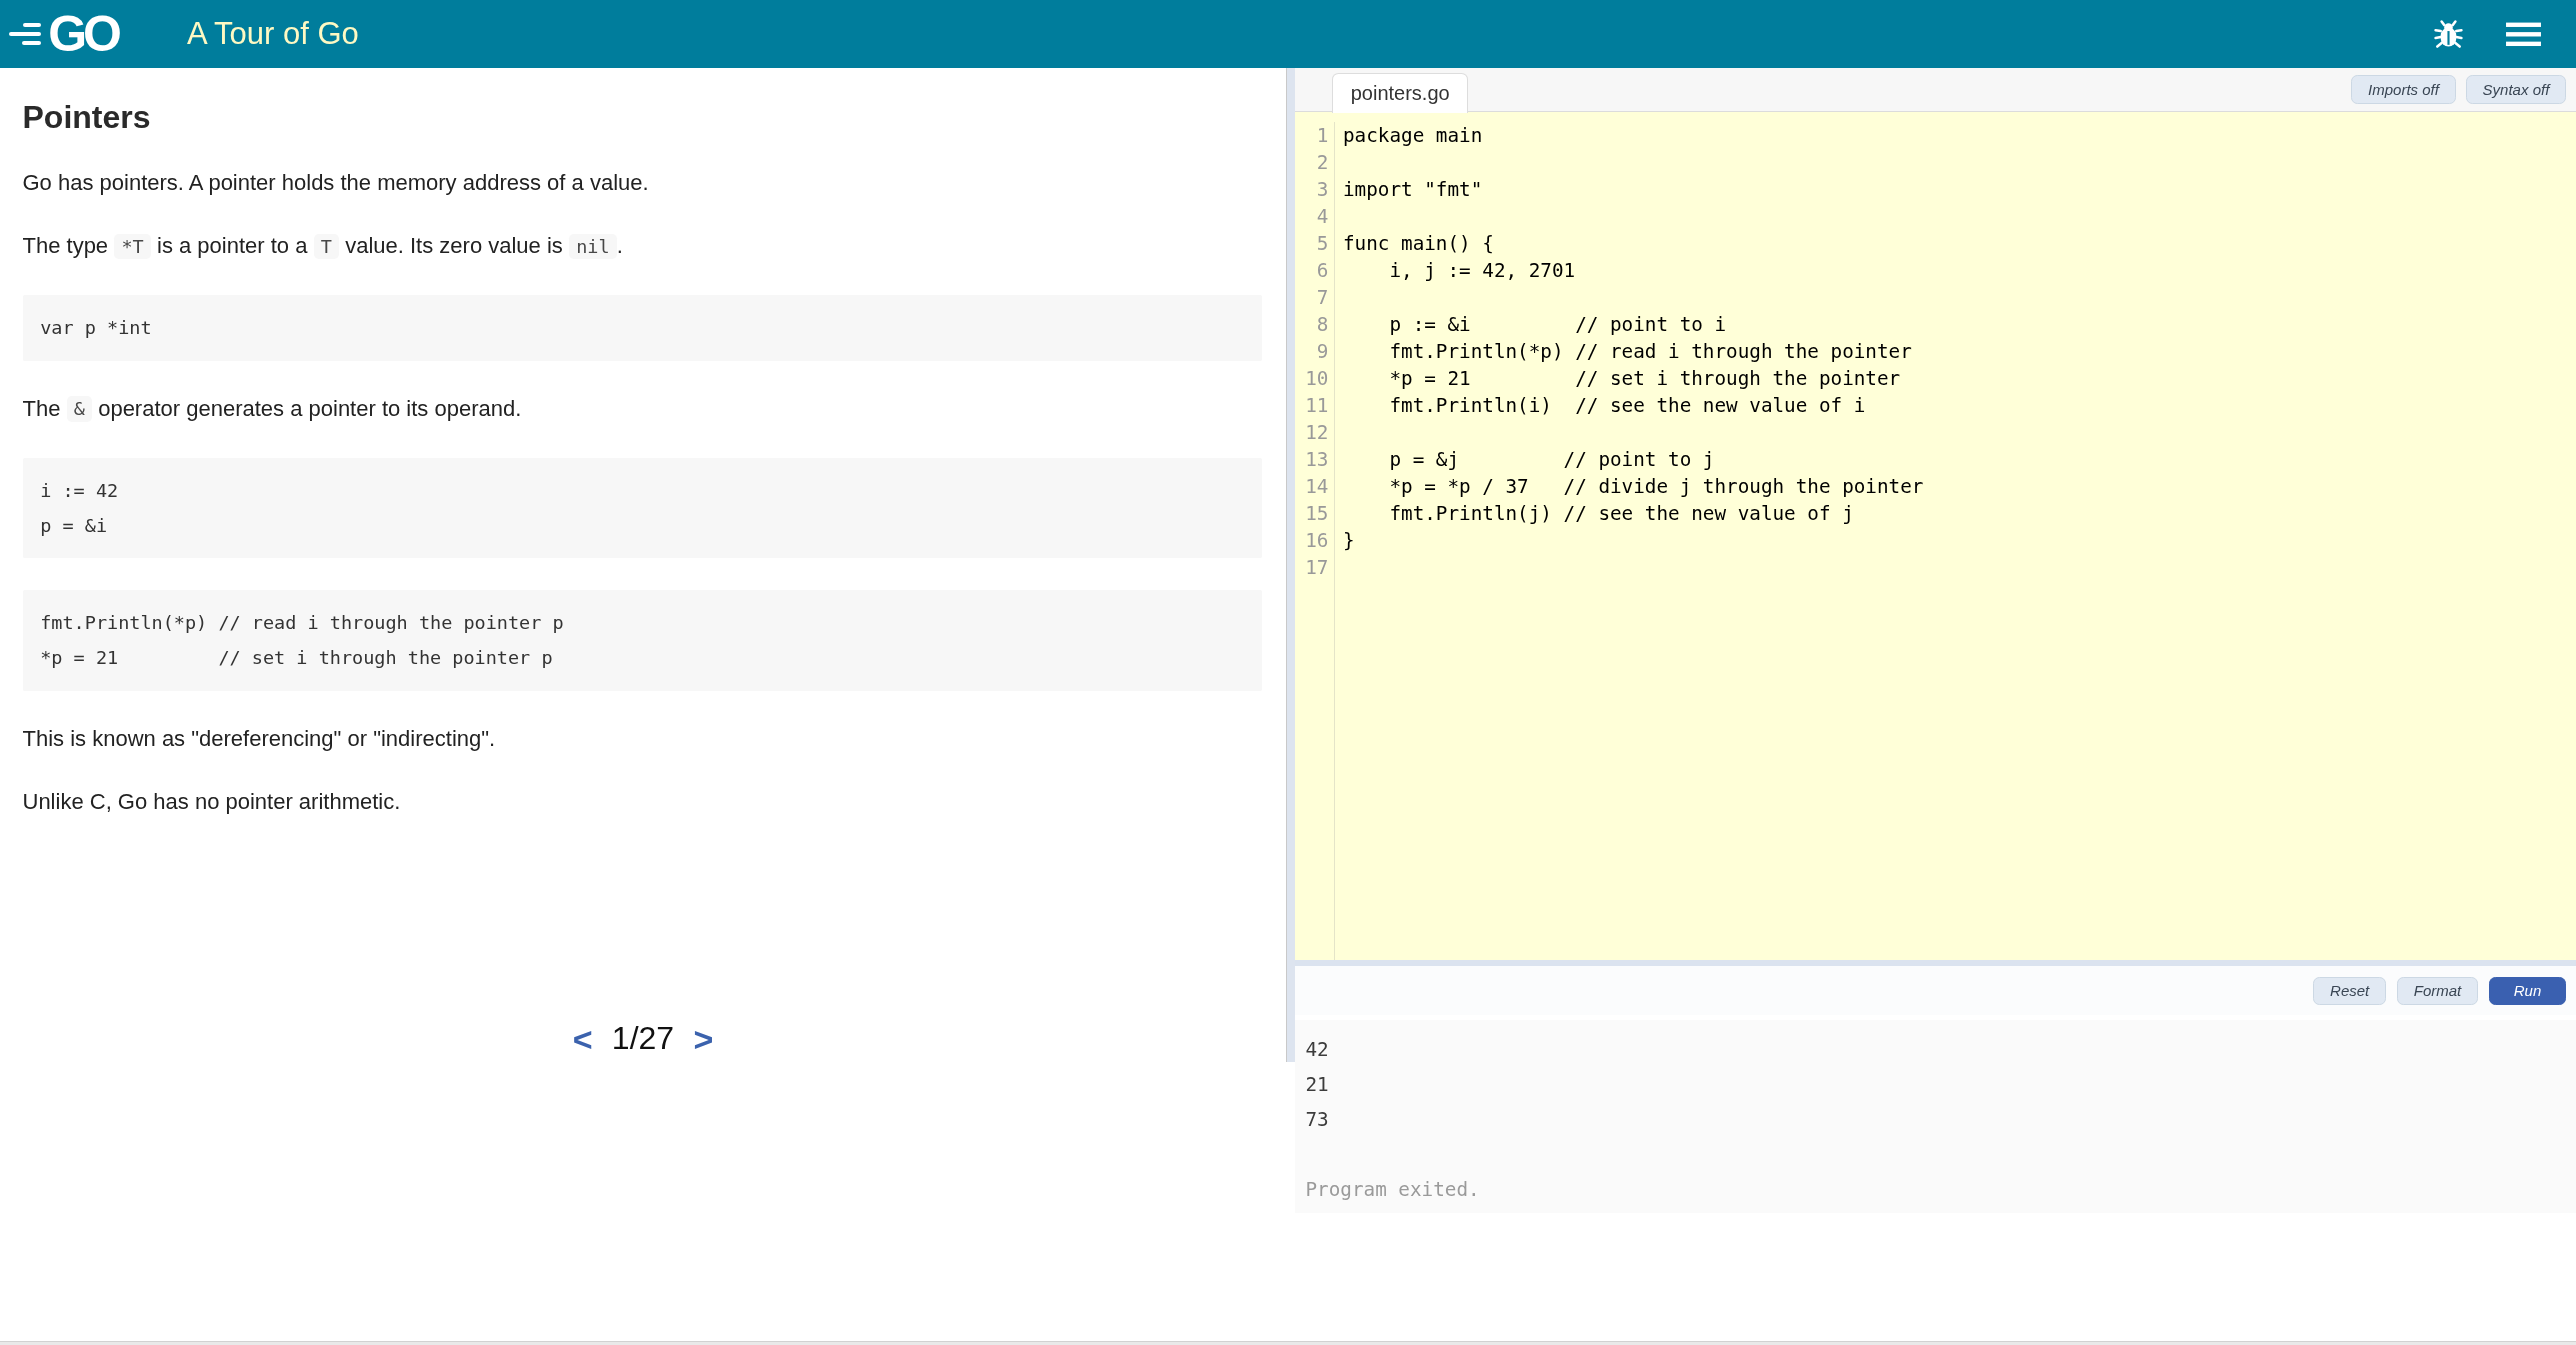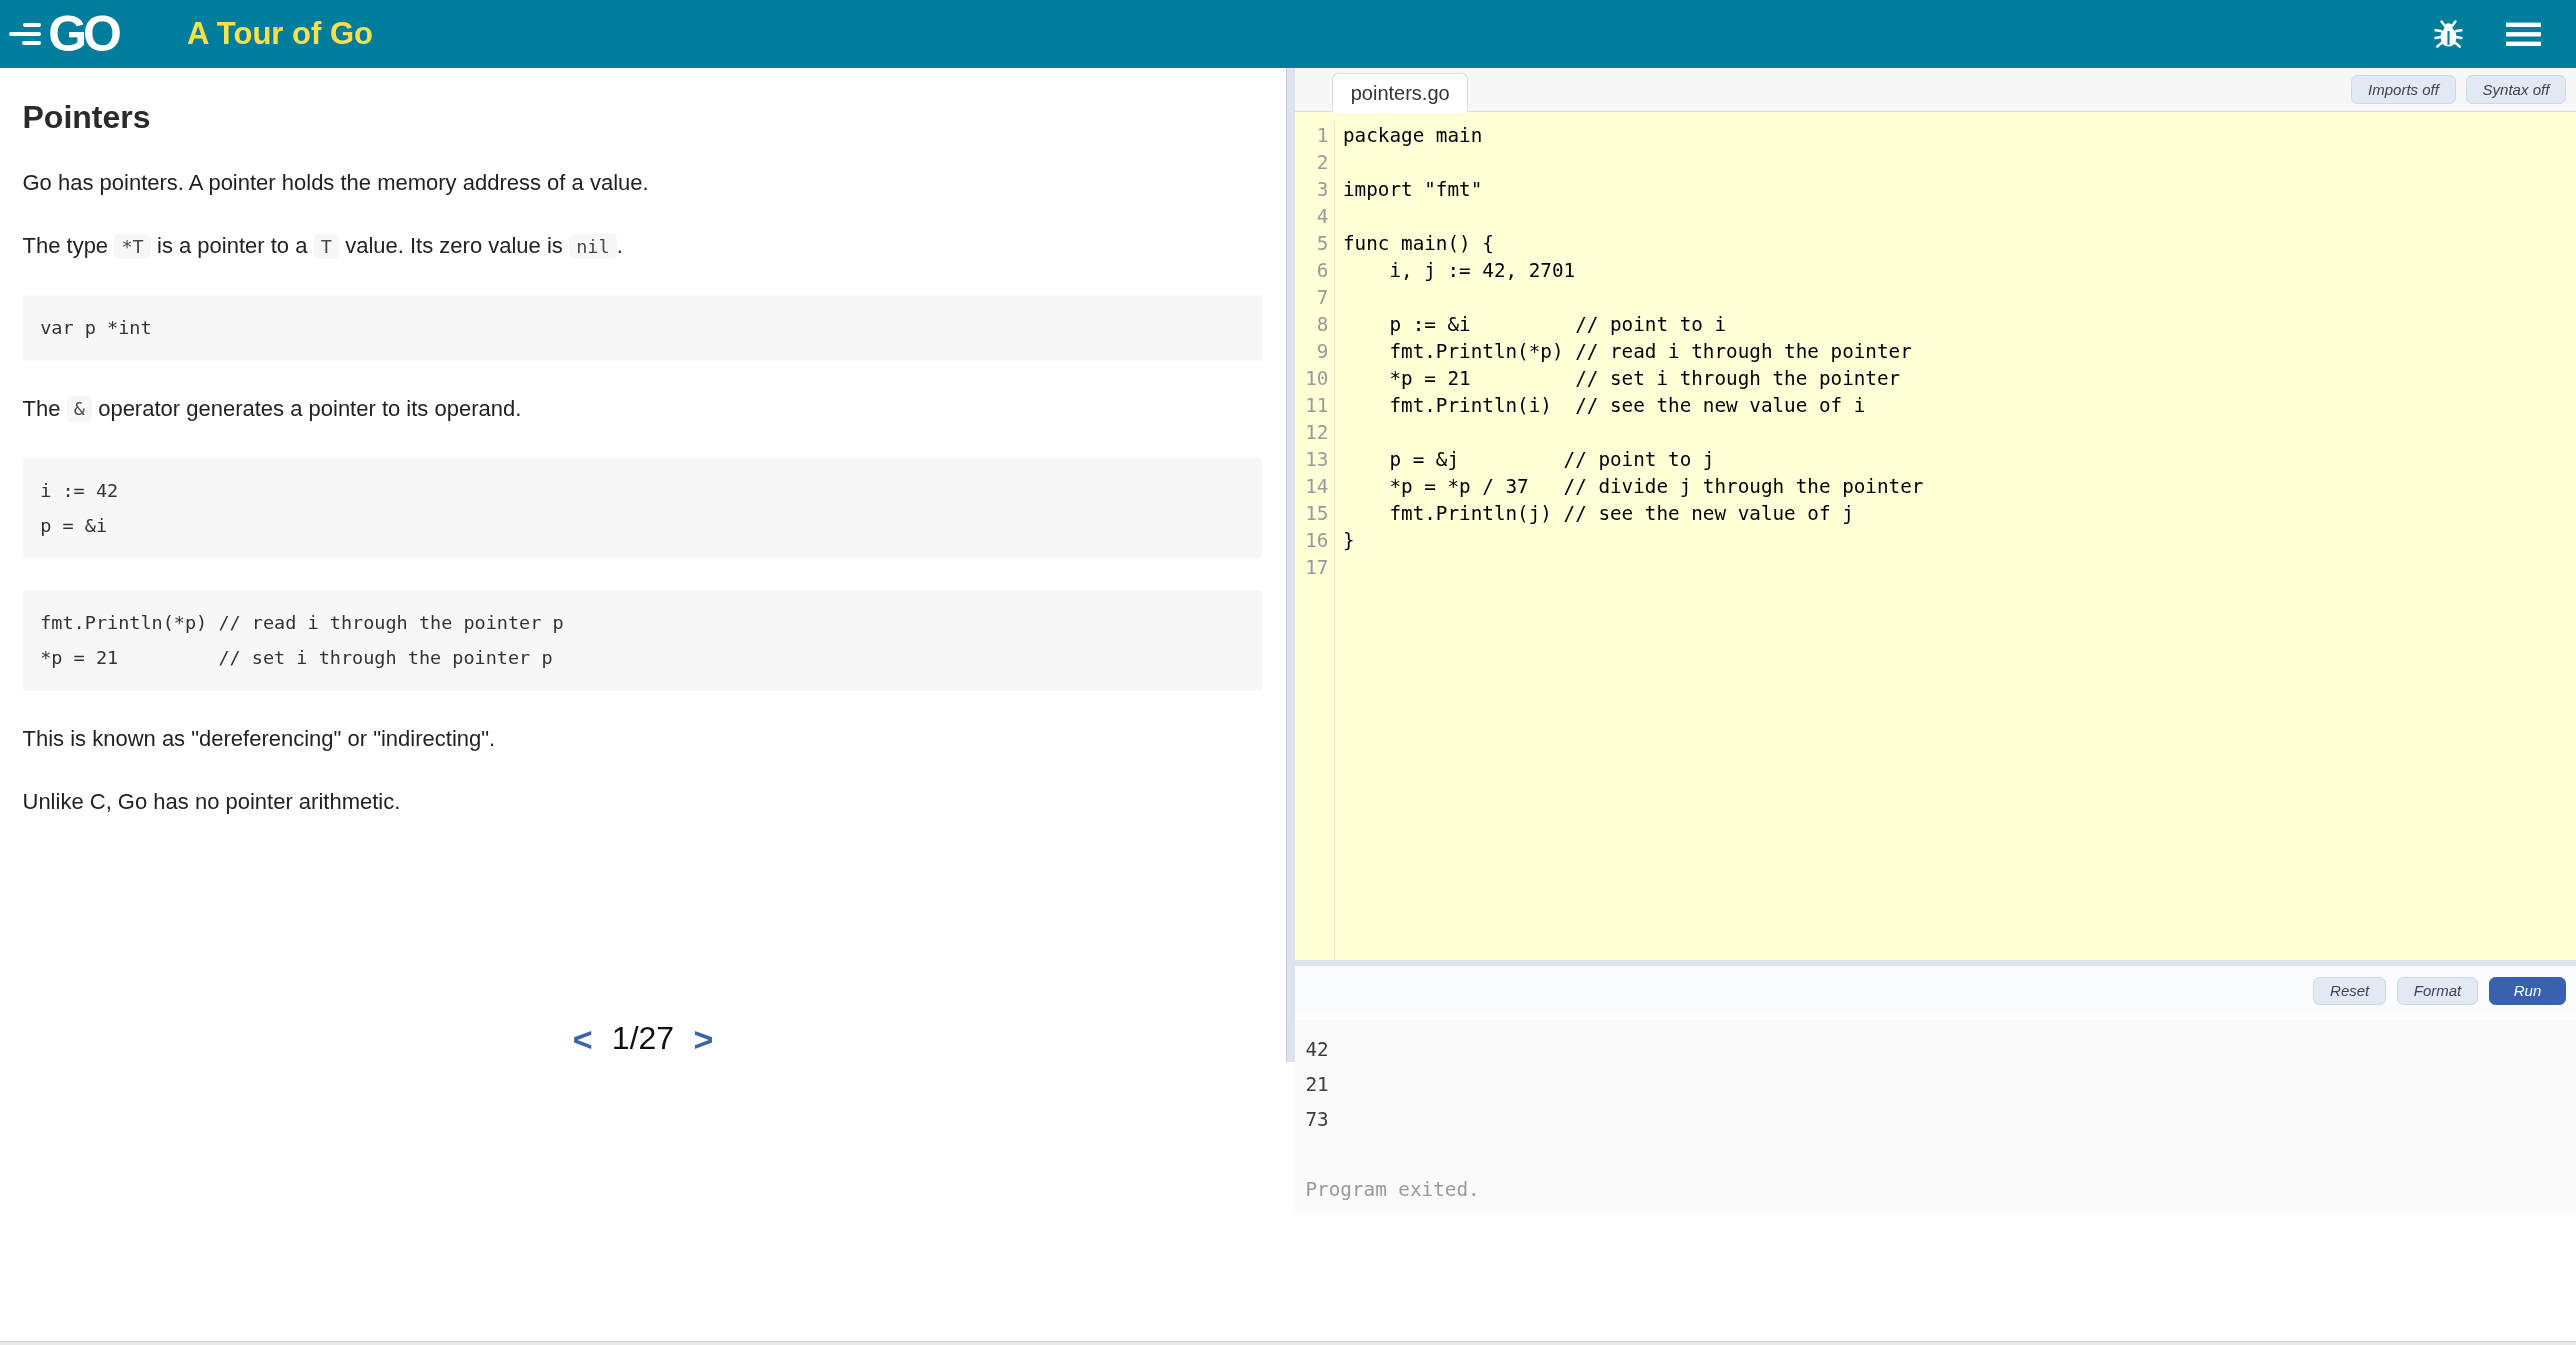--- a/index.html
+++ b/index.html
@@ -19,21 +19,21 @@
     align-items: center;
     padding: 0 35px 0 9px;
   }
   .logo { display: flex; align-items: center; cursor: pointer; }
   .logo-lines { display: flex; flex-direction: column; align-items: flex-end; gap: 4.8px; margin-right: 7.2px; }
   .logo-lines span { display: block; height: 4px; background: #fff; border-radius: 2.4px; }
   .logo-lines span:nth-child(1) { width: 17.7px; }
   .logo-lines span:nth-child(2) { width: 32px; }
   .logo-lines span:nth-child(3) { width: 19.3px; }
   .logo-text { color: #fff; font-size: 50px; font-weight: bold; letter-spacing: -4px; line-height: 1; }
-  .header-title { color: #fde047; font-size: 31px; font-weight: bold; margin-left: 69px; }
+  .header-title { color: #fef9c3; font-size: 31px; font-weight: normal; margin-left: 69px; }
   .header-icons { margin-left: auto; display: flex; align-items: center; gap: 42px; }
   .icon-btn { background: none; border: none; cursor: pointer; display: flex; align-items: center; }
 
   
   .main { display: flex; height: 994px; }
 
   
   .lesson-panel { width: 1286px; position: relative; background: #fff; padding: 31px 24px 0 22.5px; }
   .lesson-title { font-size: 32px; color: #2a2a2a; font-weight: bold; margin-bottom: 6.4px; }
   .lesson-paragraph { font-size: 22px; color: #222; margin: 31px 0; line-height: 32px; }

